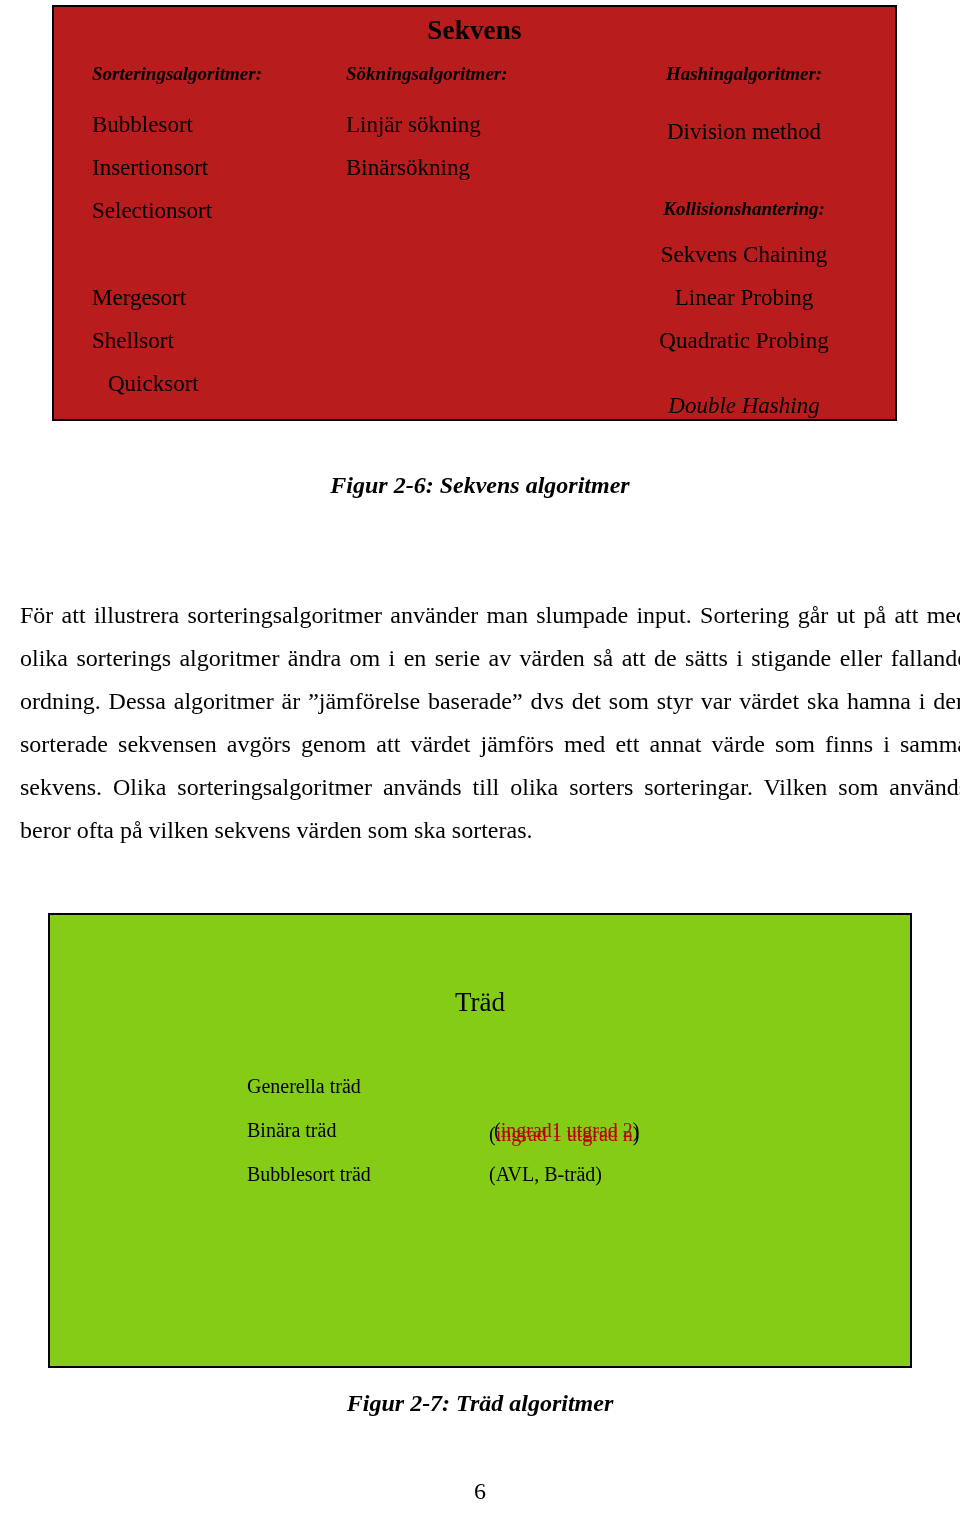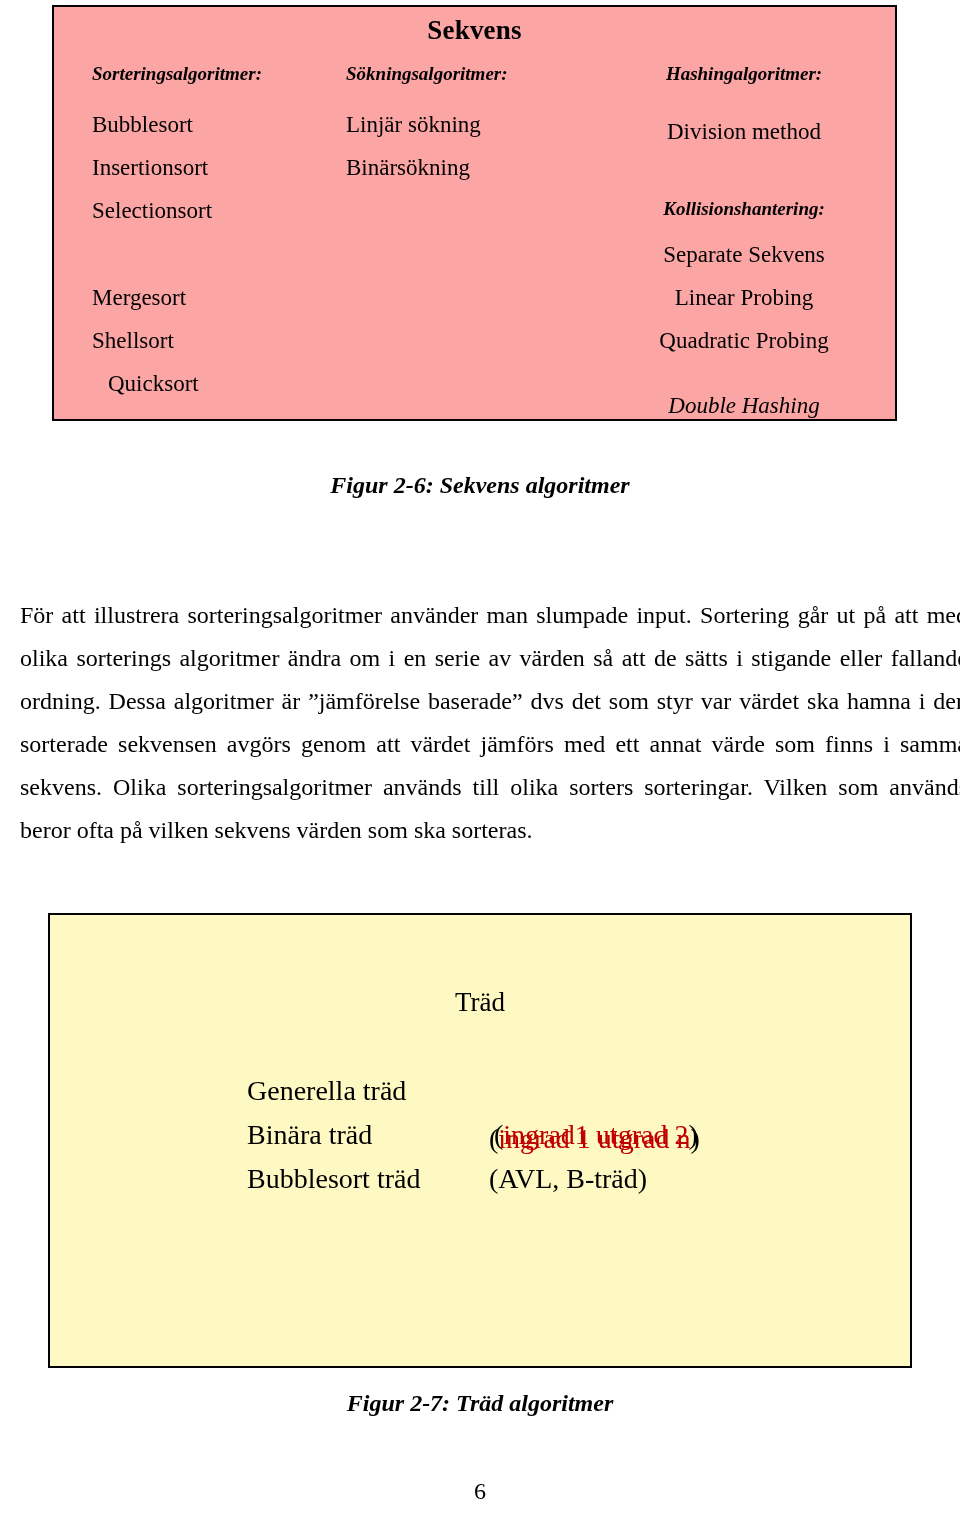--- a/index.html
+++ b/index.html
@@ -18,21 +18,21 @@
 
   
   #sekvens-box {
     position: absolute;
     left: 52px;
     top: 5px;
     width: 845px;
     height: 416px;
     border: 2px solid #000000;
     box-sizing: border-box;
-    background: #fca5a5;
+    background: #b91c1c;
   }
   #sekvens-title {
     position: absolute;
     left: 0;
     top: 8px;
     width: 100%;
     text-align: center;
     font-size: 27px;
     font-weight: bold;
     letter-spacing: 0.2px;
@@ -85,32 +85,32 @@
 
   
   #trad-box {
     position: absolute;
     left: 48px;
     top: 913px;
     width: 864px;
     height: 455px;
     border: 2px solid #000000;
     box-sizing: border-box;
-    background: #fef9c3;
+    background: #84cc16;
   }
   #trad-title {
     position: absolute;
     left: 0;
     top: 72px;
     width: 100%;
     text-align: center;
     font-size: 27px;
   }
 
-  .trad-row { position: absolute; font-size: 28px; white-space: nowrap; }
+  .trad-row { position: absolute; font-size: 20px; white-space: nowrap; }
   .trad-name { position: absolute; left: 197px; }
   .trad-val  { position: absolute; left: 439px; }
   .paren { color: #000000; }
   .red   { color: #c00000; }
 
   #forv-block {
     position: absolute;
     left: 197px;
     top: 339px;
     font-size: 23px;
@@ -150,21 +150,21 @@
   <div class="col" id="col-search">
     <div class="col-head" style="top:56px;">Sökningsalgoritmer:</div>
     <div class="col-item" style="top:105px;">Linjär sökning</div>
     <div class="col-item" style="top:148px;">Binärsökning</div>
   </div>
 
   <div class="col" id="col-hash">
     <div class="col-head" style="top:56px;">Hashingalgoritmer:</div>
     <div class="col-item" style="top:112px;">Division method</div>
     <div class="col-head" style="top:191px;">Kollisionshantering:</div>
-    <div class="col-item" style="top:235px;">Separate Sekvens</div>
+    <div class="col-item" style="top:235px;">Sekvens Chaining</div>
     <div class="col-item" style="top:278px;">Linear Probing</div>
     <div class="col-item" style="top:321px;">Quadratic Probing</div>
     <div class="col-item" style="top:386px;font-style:italic;">Double Hashing</div>
   </div>
 </div>
 
 <div class="fig-caption" id="caption-26">Figur 2-6: Sekvens algoritmer</div>
 
 <p id="body-paragraph">För att illustrera sorteringsalgoritmer använder man slumpade input. Sortering går ut på att med olika sorterings algoritmer ändra om i en serie av värden så att de sätts i stigande eller fallande ordning. Dessa algoritmer är ”jämförelse baserade” dvs det som styr var värdet ska hamna i den sorterade sekvensen avgörs genom att värdet jämförs med ett annat värde som finns i samma sekvens. Olika sorteringsalgoritmer används till olika sorters sorteringar. Vilken som används beror ofta  på vilken sekvens värden som ska sorteras.</p>
 

